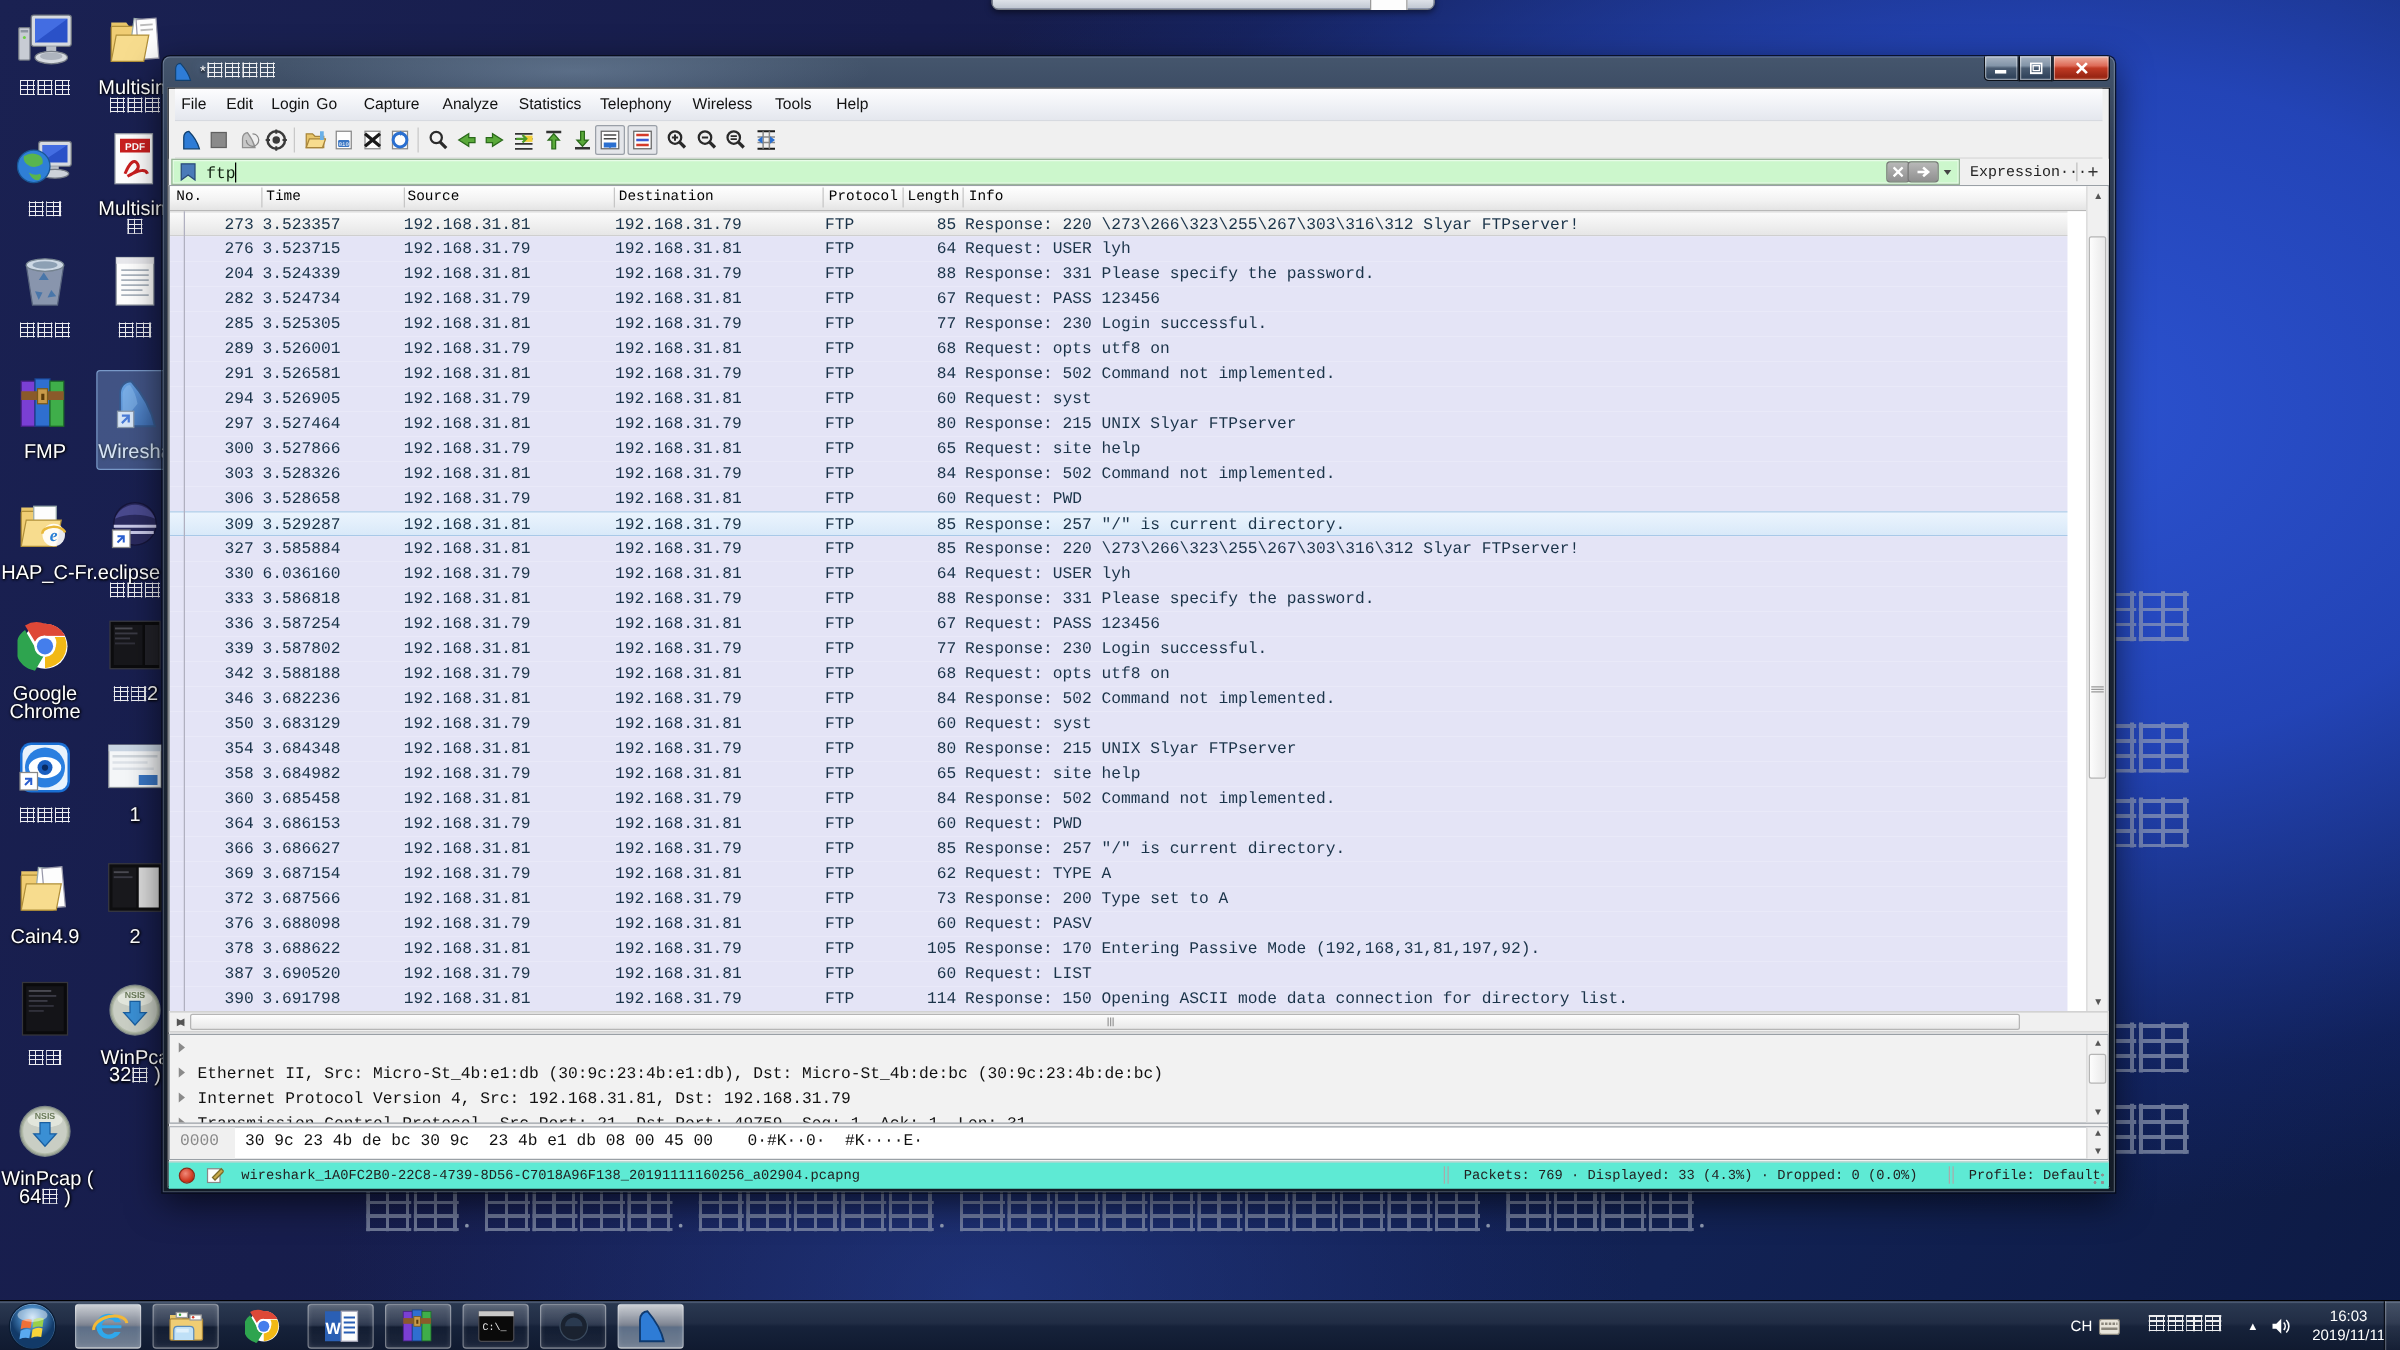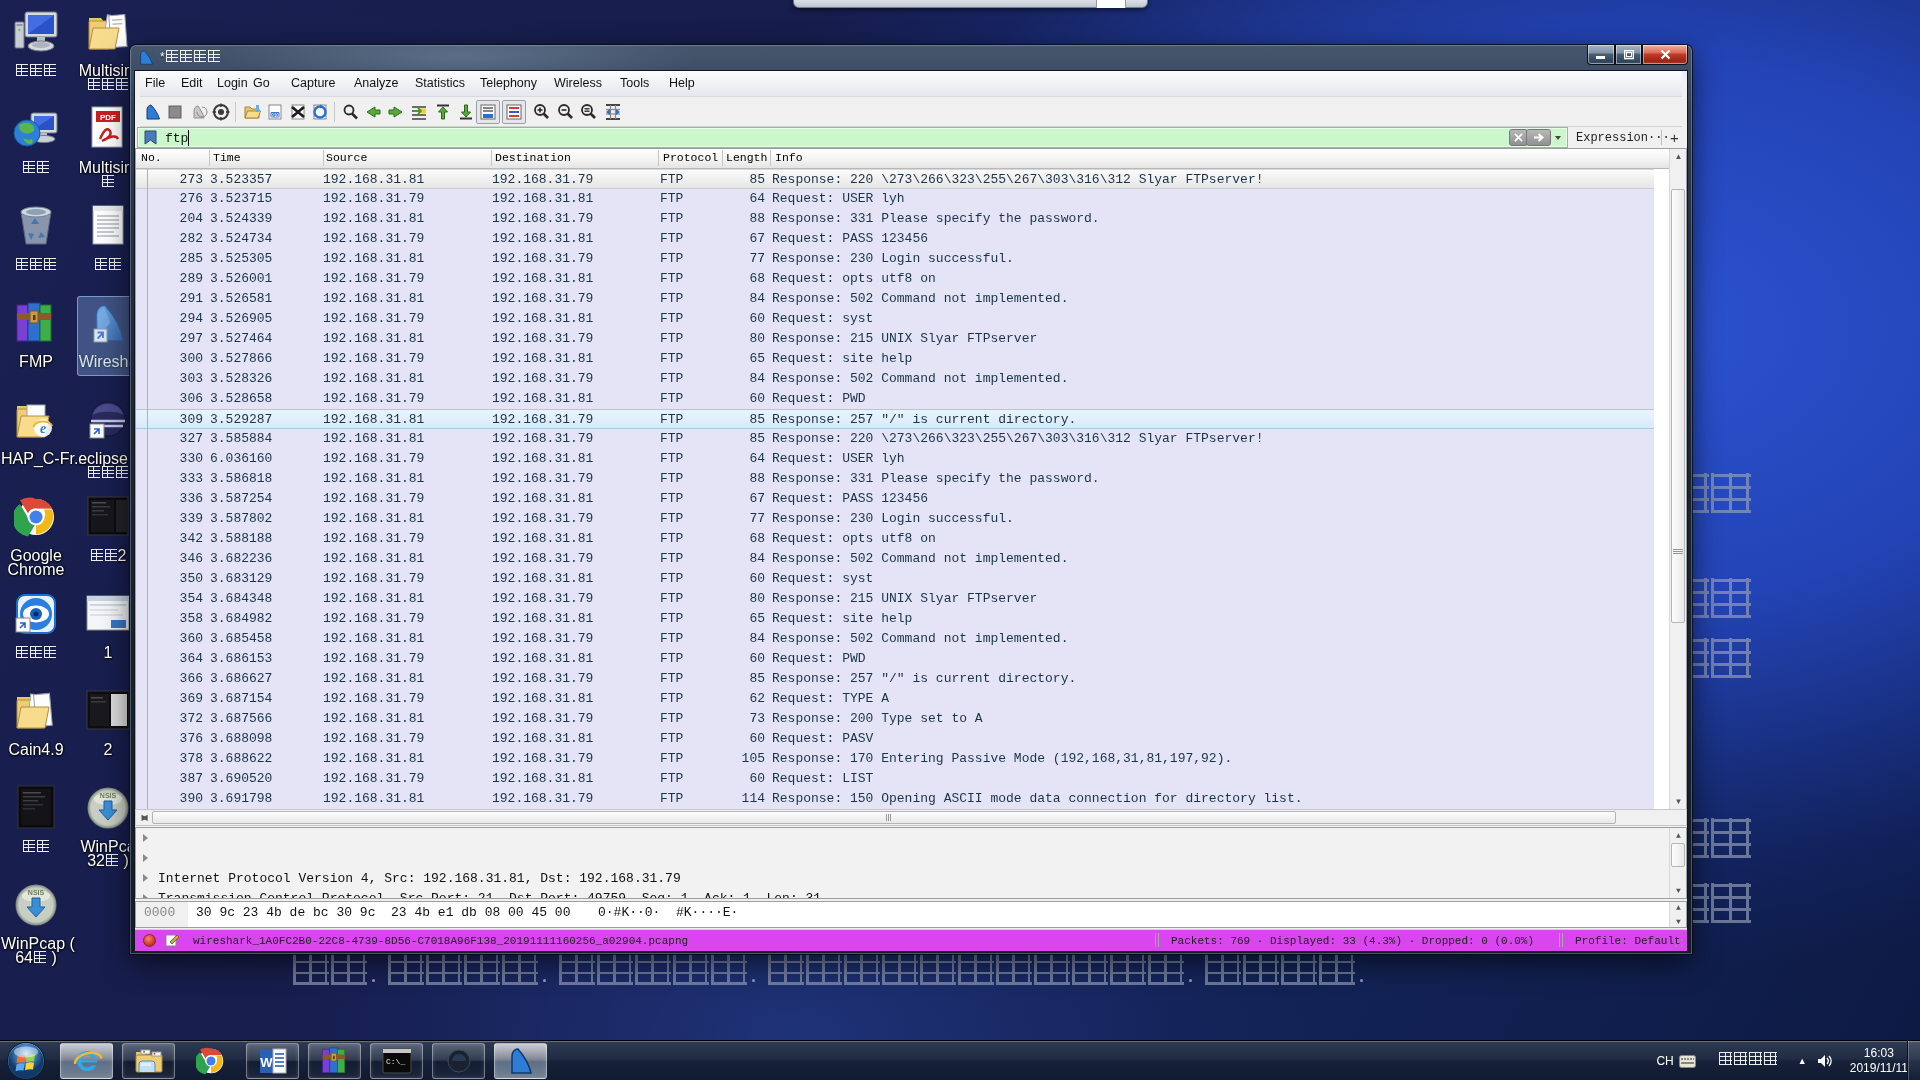--- a/index.html
+++ b/index.html
@@ -75,21 +75,21 @@
 
 #dpane{position:absolute;left:0px;right:0px;top:756px;height:72px;background:#f2f2f2;border:1px solid #9aa0a6;font:13px "Liberation Mono",monospace;color:#101010;overflow:hidden}
 .dline{position:absolute;left:22px;white-space:pre}
 .dtri{position:absolute;left:7px;width:0;height:0;border-left:5px solid #8a8a8a;border-top:4px solid transparent;border-bottom:4px solid transparent}
 
 #xpane{position:absolute;left:0px;right:0px;top:830px;height:27px;background:#fff;border:1px solid #9aa0a6;font:13px "Liberation Mono",monospace}
 #xgut{position:absolute;left:0;top:0;width:52px;height:100%;background:#f0f0f0;color:#888;padding:3px 0 0 8px}
 #xhex{position:absolute;left:60px;top:3px;color:#111;white-space:pre}
 #xasc{position:absolute;left:462px;top:3px;color:#111;white-space:pre}
 
-#sbar{position:absolute;left:0px;right:0px;top:858px;height:22px;background:#d946ef;font:11px "Liberation Mono",monospace;color:#222;border-top:1px solid #d0d0d0}
+#sbar{position:absolute;left:0px;right:0px;top:858px;height:22px;background:#5eead4;font:11px "Liberation Mono",monospace;color:#222;border-top:1px solid #d0d0d0}
 
 #taskbar{position:absolute;left:0;top:1040px;width:1920px;height:40px;
  background:linear-gradient(#39455c 0%,#2a3850 6%,#202c44 45%,#16223a 52%,#101a30 100%);
  border-top:1px solid #000;box-shadow:inset 0 1px 0 rgba(140,160,190,.5)}
 .tbbtn{position:absolute;top:2px;width:53px;height:36px;border:1px solid rgba(255,255,255,.4);border-radius:3px;
  background:linear-gradient(rgba(255,255,255,.22),rgba(255,255,255,.08) 48%,rgba(0,0,0,.12) 52%,rgba(255,255,255,.05));
  box-shadow:inset 0 0 4px rgba(255,255,255,.15);display:flex;align-items:center;justify-content:center}
 .tbfree{position:absolute;top:2px;width:53px;height:36px;display:flex;align-items:center;justify-content:center}
 #tray{position:absolute;right:0;top:0;height:40px;display:flex;align-items:center;color:#fff}
 #clock{text-align:center;font-size:12px;line-height:15px;margin:0 12px 0 8px}
@@ -875,20 +875,21 @@
       </div>
 <div id="hsb">
         <div class="sbtn" style="top:0;left:0">◀</div>
         <div style="position:absolute;left:16px;top:1px;height:13px;width:1464px;border:1px solid #b5b5b5;border-radius:2px;background:linear-gradient(#fdfdfd,#e8e8e8)"></div>
         <div style="position:absolute;left:750px;top:4px;width:1px;height:7px;background:#999;box-shadow:2px 0 0 #999,4px 0 0 #999"></div>
         <div class="sbtn" style="top:0;right:0">▶</div>
       </div>
 <div id="dpane">
         <div class="dtri" style="top:6px"></div>
         <div class="dtri" style="top:26px"></div>
+        <div class="dline" style="top:23px">Ethernet II, Src: Micro-St_4b:e1:db (30:9c:23:4b:e1:db), Dst: Micro-St_4b:de:bc (30:9c:23:4b:de:bc)</div>
         <div class="dtri" style="top:46px"></div>
         <div class="dline" style="top:43px">Internet Protocol Version 4, Src: 192.168.31.81, Dst: 192.168.31.79</div>
         <div class="dtri" style="top:66px"></div>
         <div class="dline" style="top:63px">Transmission Control Protocol, Src Port: 21, Dst Port: 49759, Seq: 1, Ack: 1, Len: 31</div>
         <div class="vsb" style="top:0;bottom:0">
           <div class="sbtn" style="top:0">▲</div>
           <div class="sth" style="top:15px;height:24px"></div>
           <div class="sbtn" style="bottom:0">▼</div>
         </div>
       </div>

